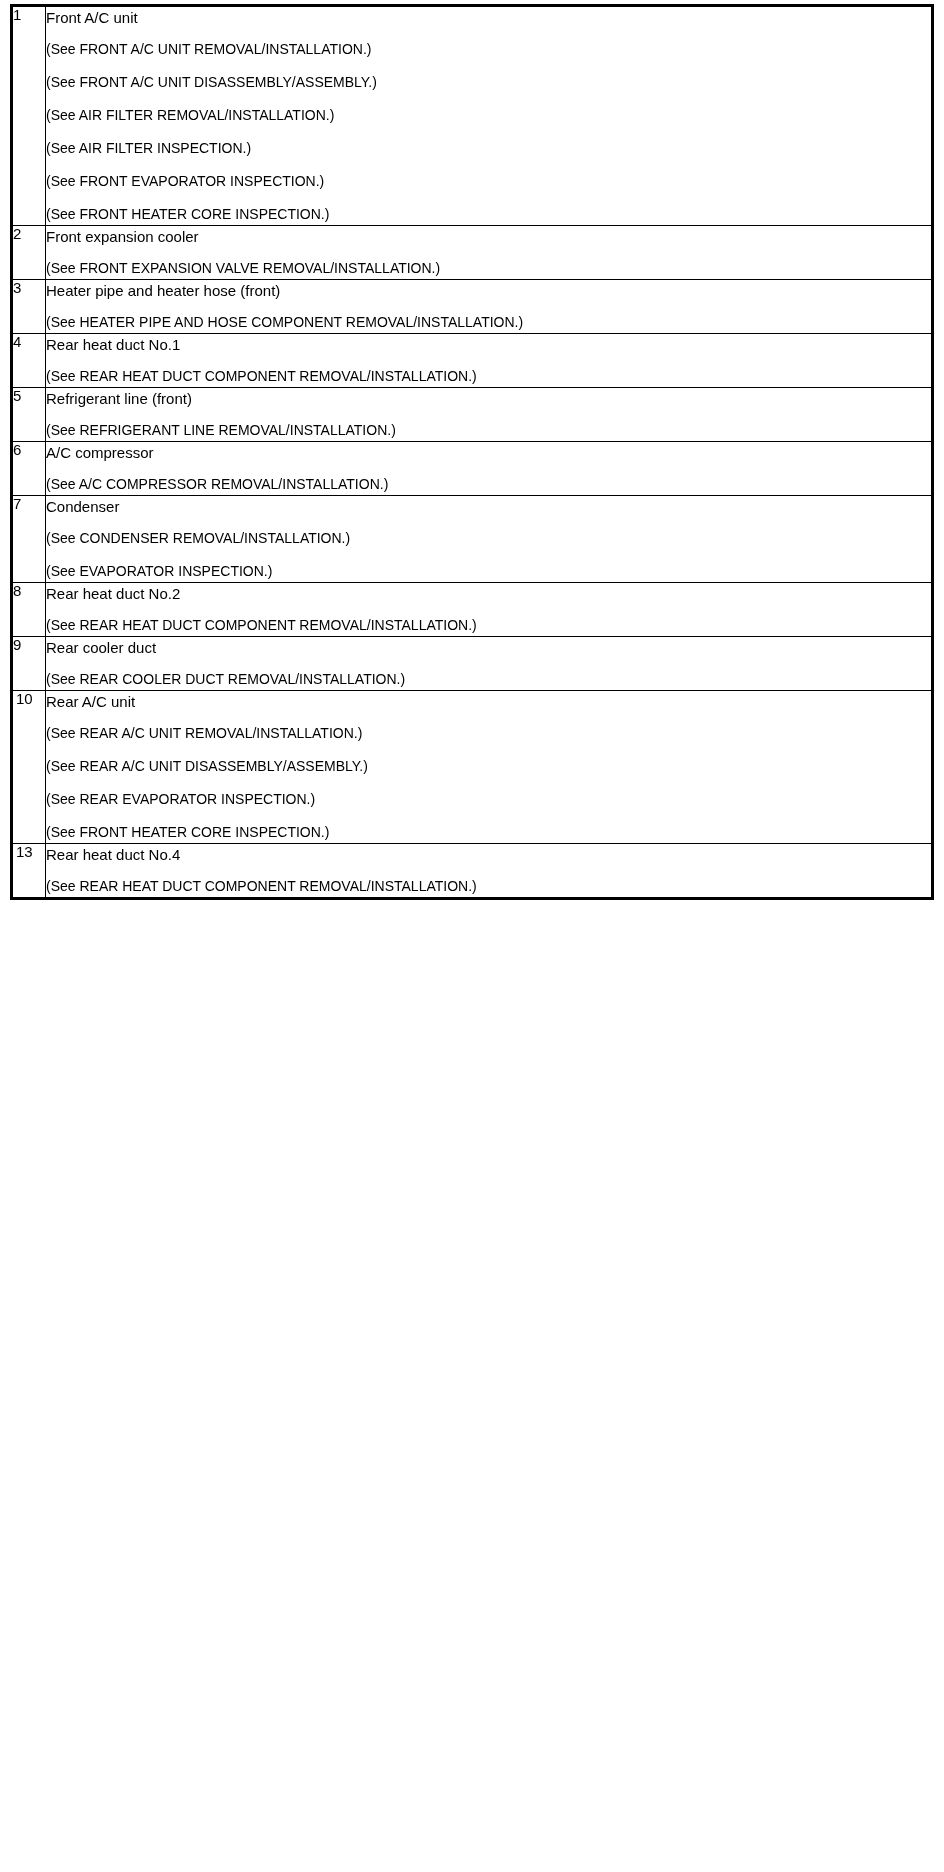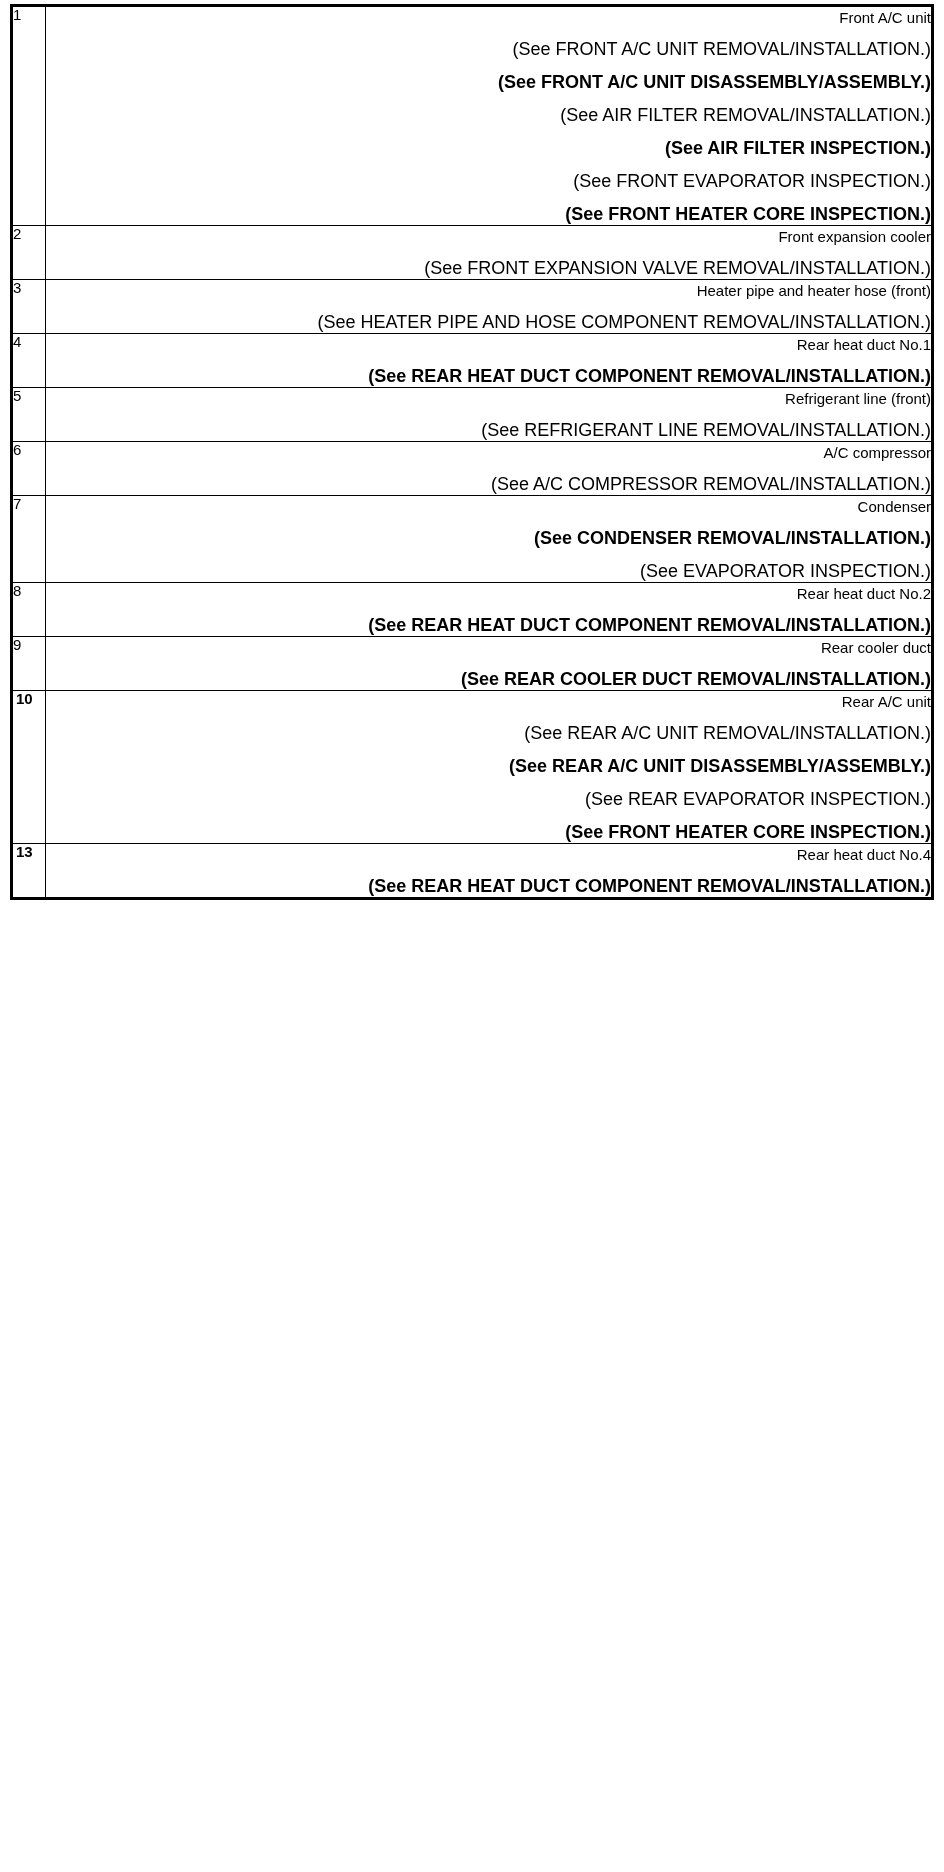--- a/index.html
+++ b/index.html
@@ -34,41 +34,38 @@
   td.num-cell {
     width: 34px;
     text-align: left;
     padding: 7px 0 0 5px;
     font-size: 15px;
     line-height: 16px;
     box-sizing: border-box;
   }
   td.num-cell.wide {
     padding-left: 3px;
-    font-weight: bold;
   }
   td.content-cell {
     padding: 5px 4px 6px 7px;
-    text-align: right;
   }
   .item-title {
     font-size: 15px;
     line-height: 17px;
     padding: 2px 0 2px 0;
     white-space: nowrap;
   }
   .item-ref {
-    font-size: 18px;
+    font-size: 14px;
     line-height: 17px;
     padding: 13px 0 3px 0;
     white-space: nowrap;
   }
   .item-ref.bold {
-    font-weight: bold;
-    margin-left: 24px;
+    font-weight: normal;
   }
   .item-ref.last {
     padding-bottom: 2px;
   }
 </style>
 </head>
 <body>
 
 <div class="page">
   <table class="parts-table">

